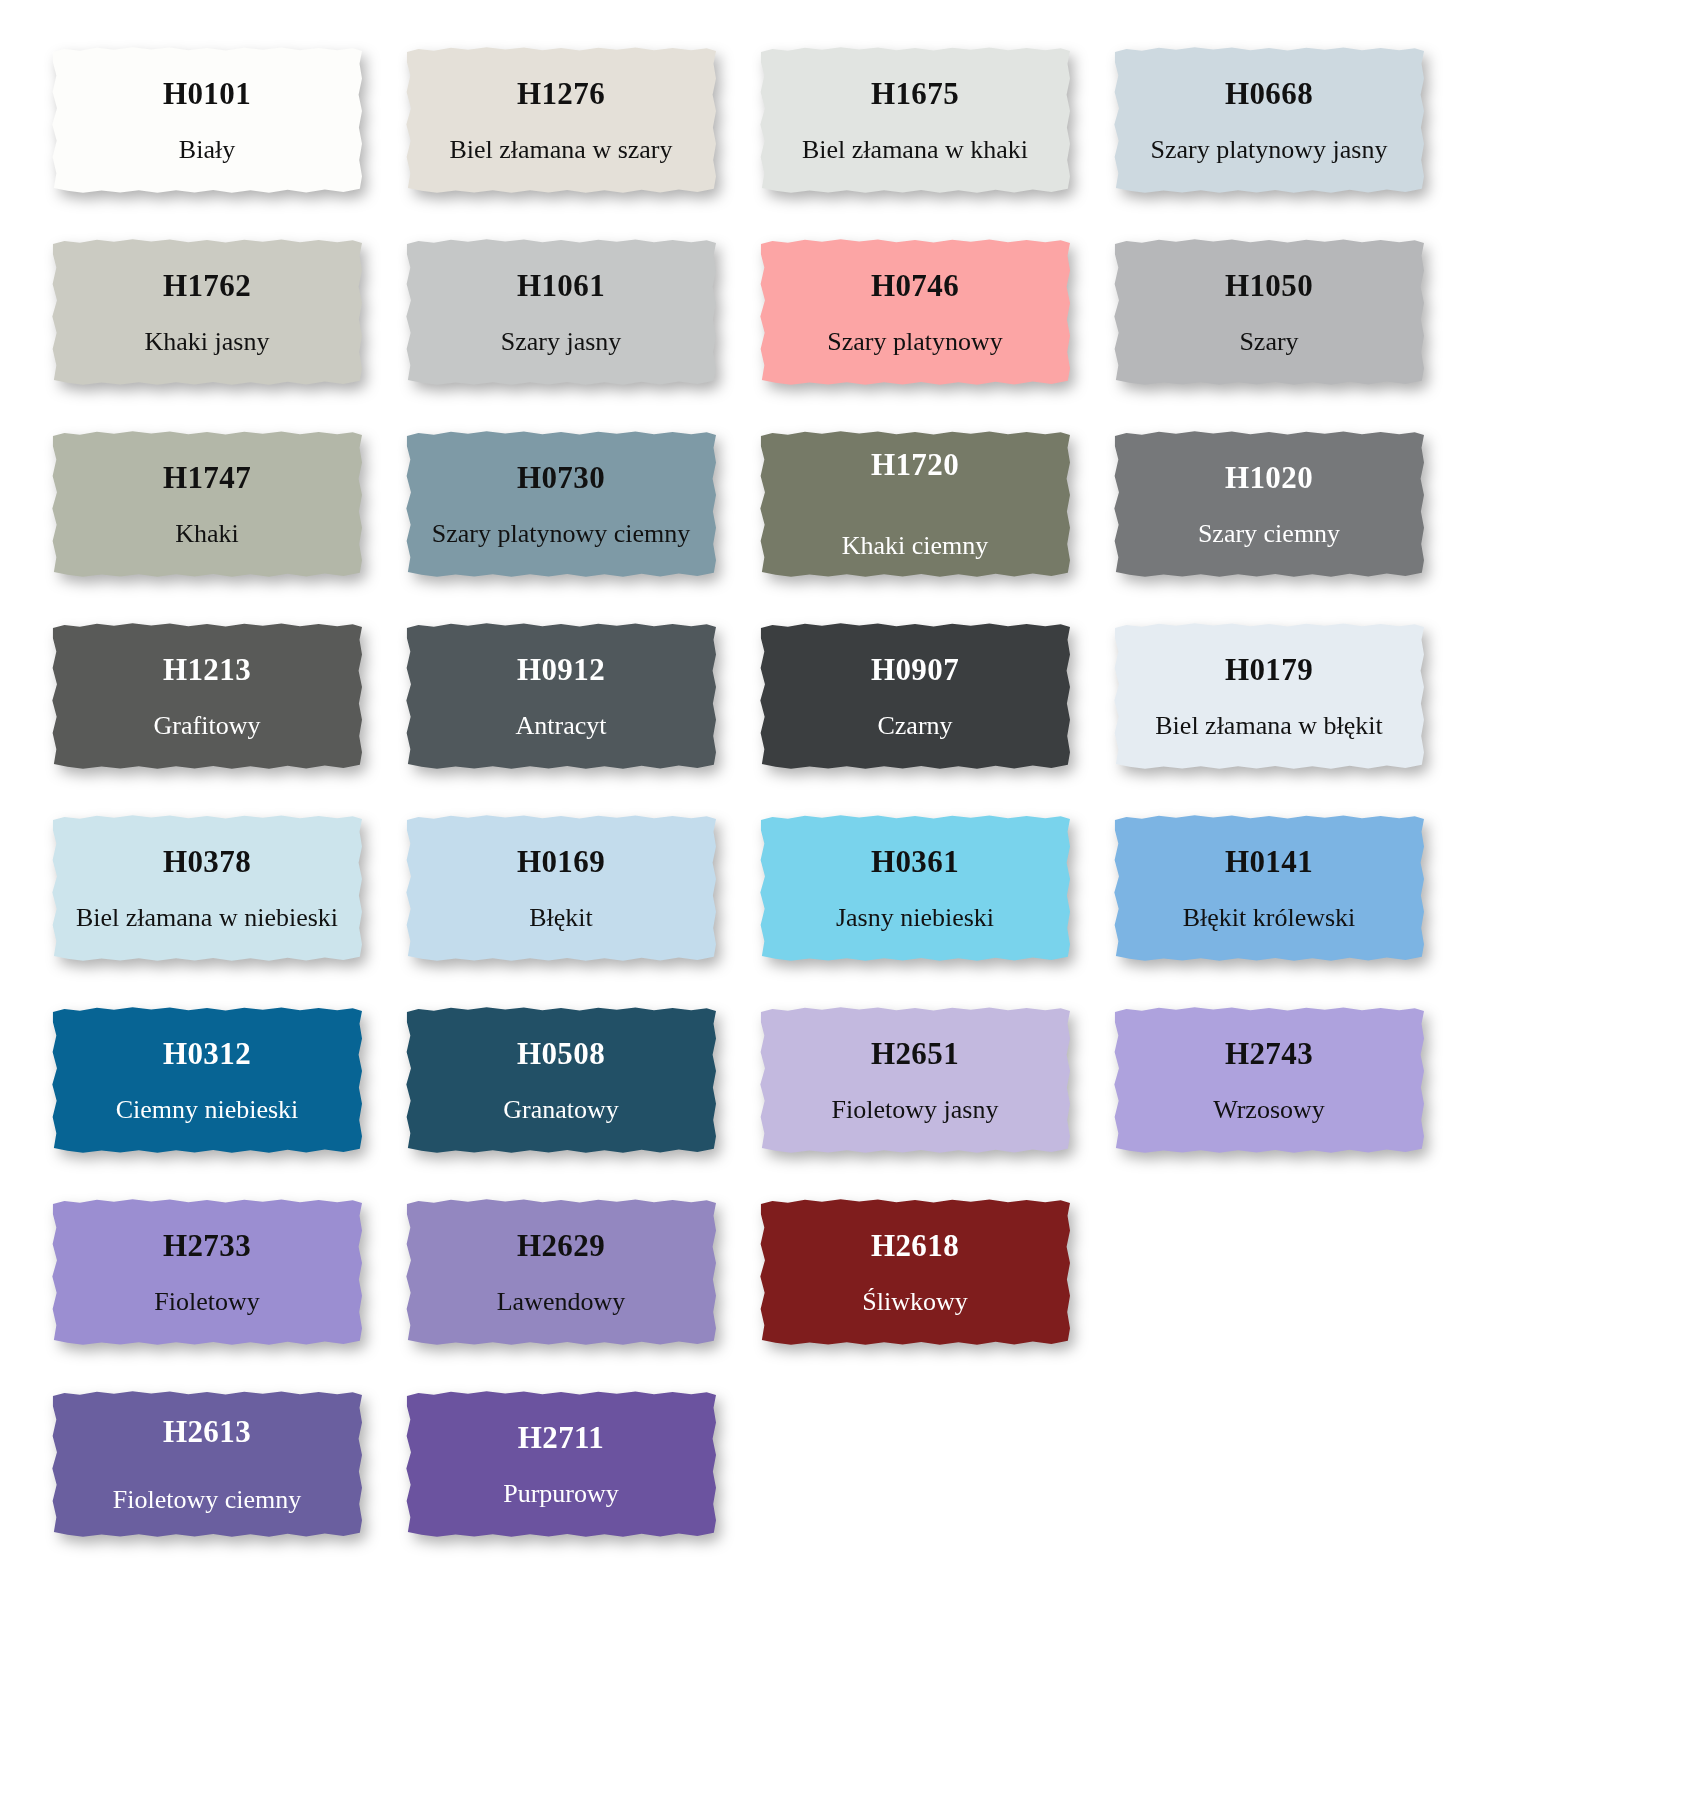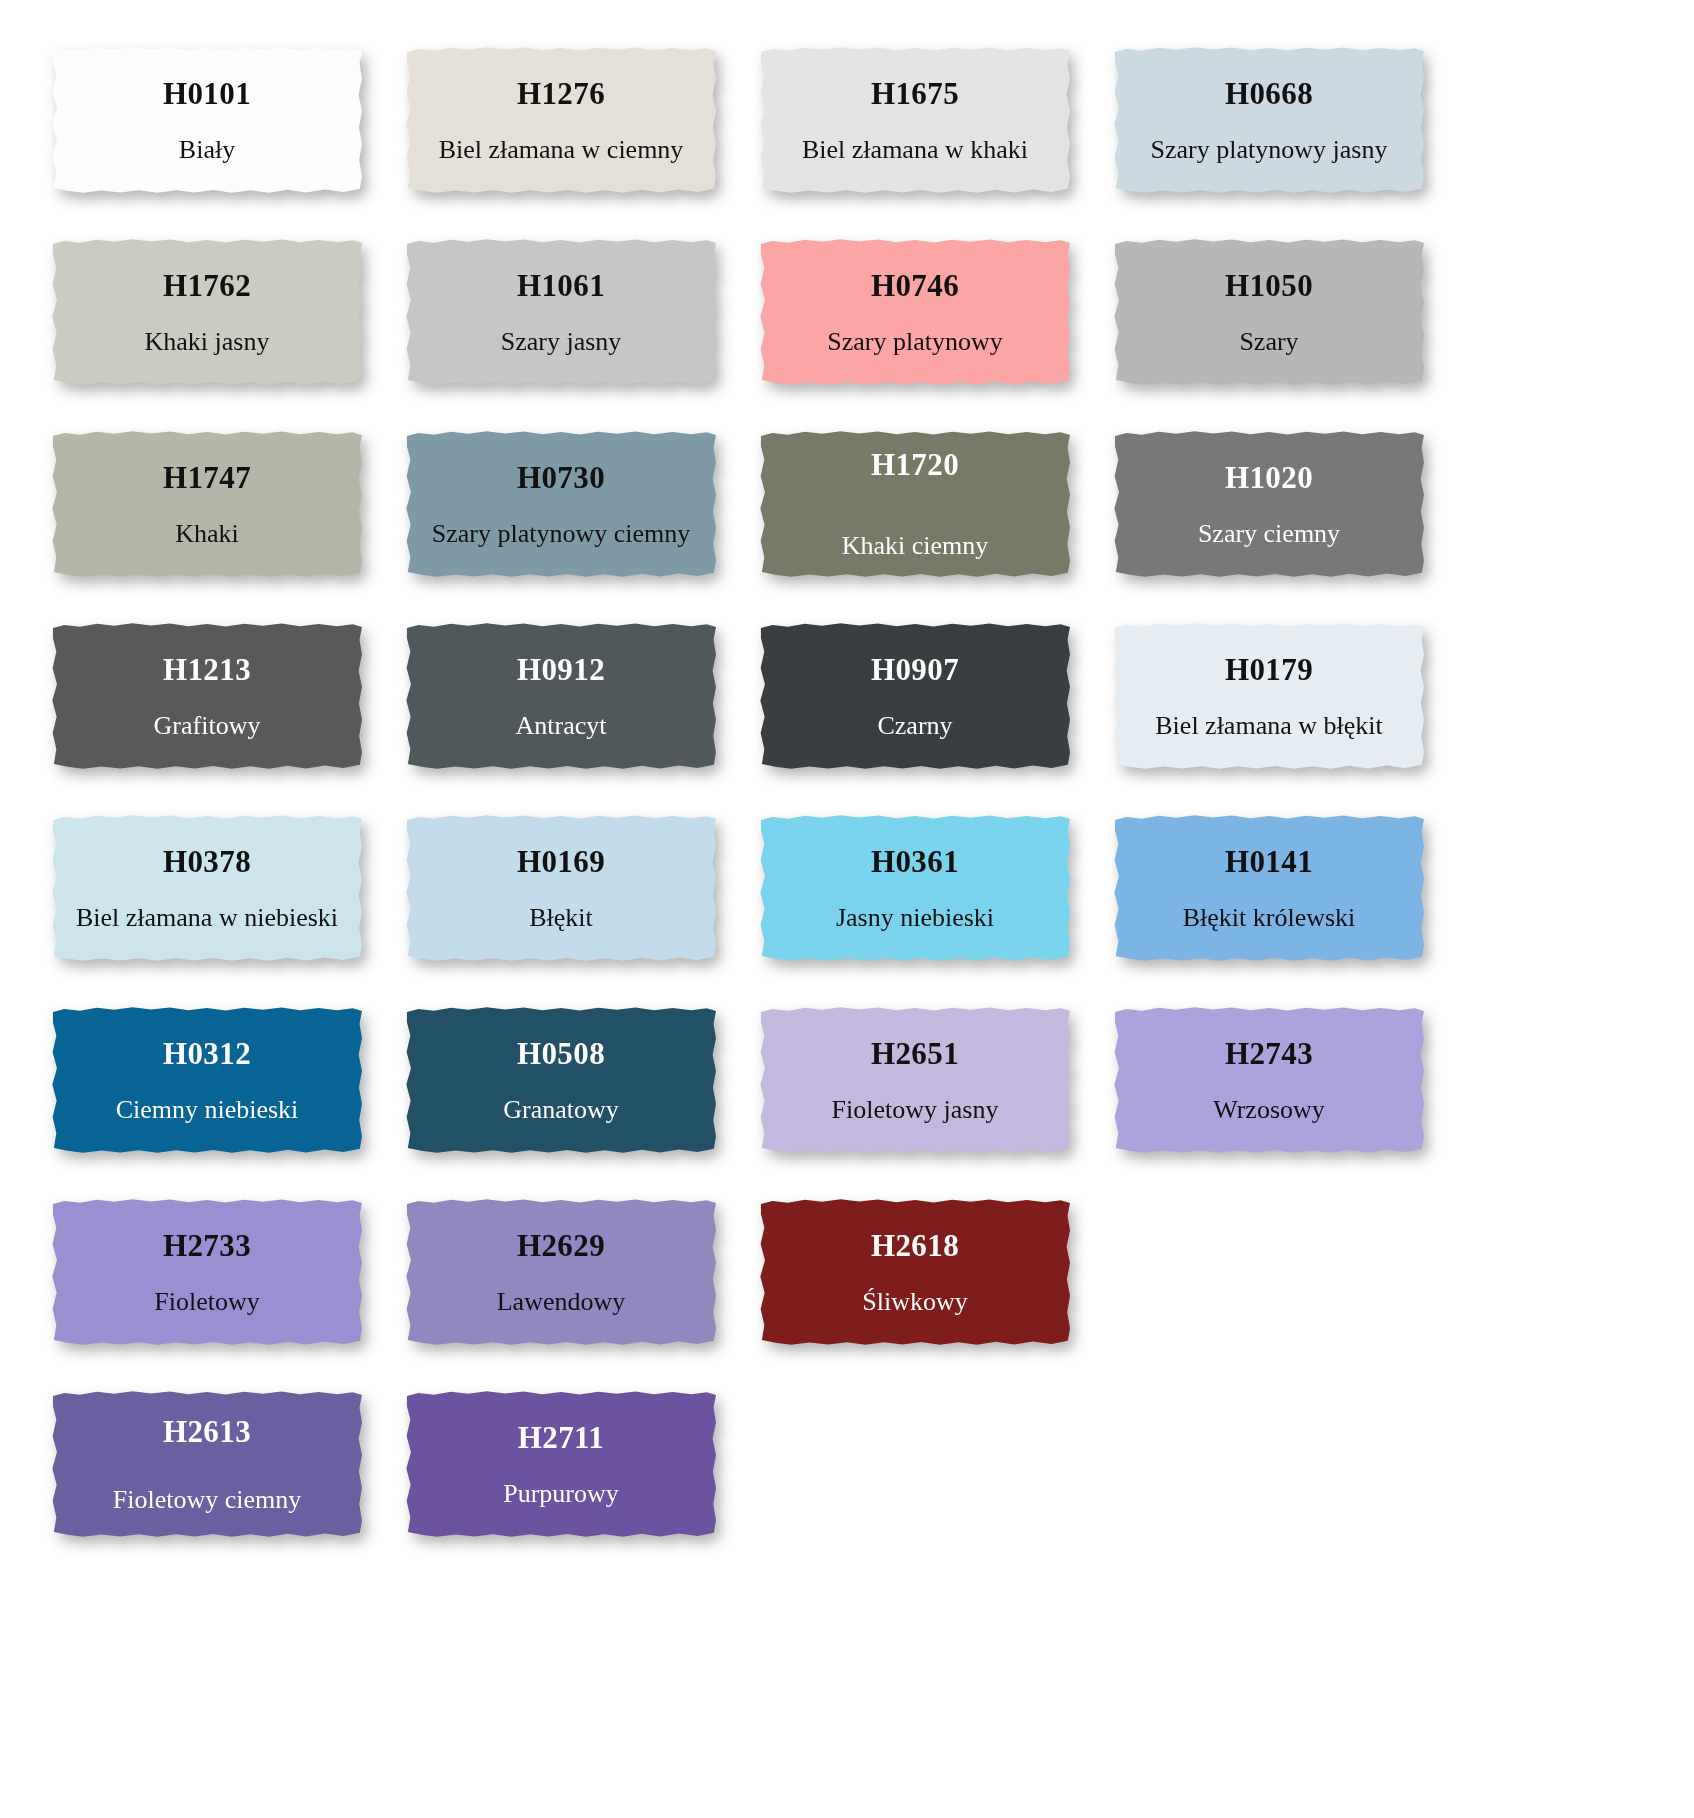--- a/index.html
+++ b/index.html
@@ -100,21 +100,21 @@
 <div id="palette-grid">
     <div class="swatch-wrap">
       <div class="swatch" style="background: rgb(253, 253, 251);">
         <div class="swatch-code dark-text">H0101</div>
         <div class="swatch-name dark-text">Biały</div>
       </div>
     </div>
     <div class="swatch-wrap">
       <div class="swatch" style="background: rgb(228, 224, 216);">
         <div class="swatch-code dark-text">H1276</div>
-        <div class="swatch-name dark-text">Biel złamana w ciemny</div>
+        <div class="swatch-name dark-text">Biel złamana w szary</div>
       </div>
     </div>
     <div class="swatch-wrap">
       <div class="swatch" style="background: rgb(225, 228, 225);">
         <div class="swatch-code dark-text">H1675</div>
         <div class="swatch-name dark-text">Biel złamana w khaki</div>
       </div>
     </div>
     <div class="swatch-wrap">
       <div class="swatch" style="background: rgb(205, 217, 224);">

